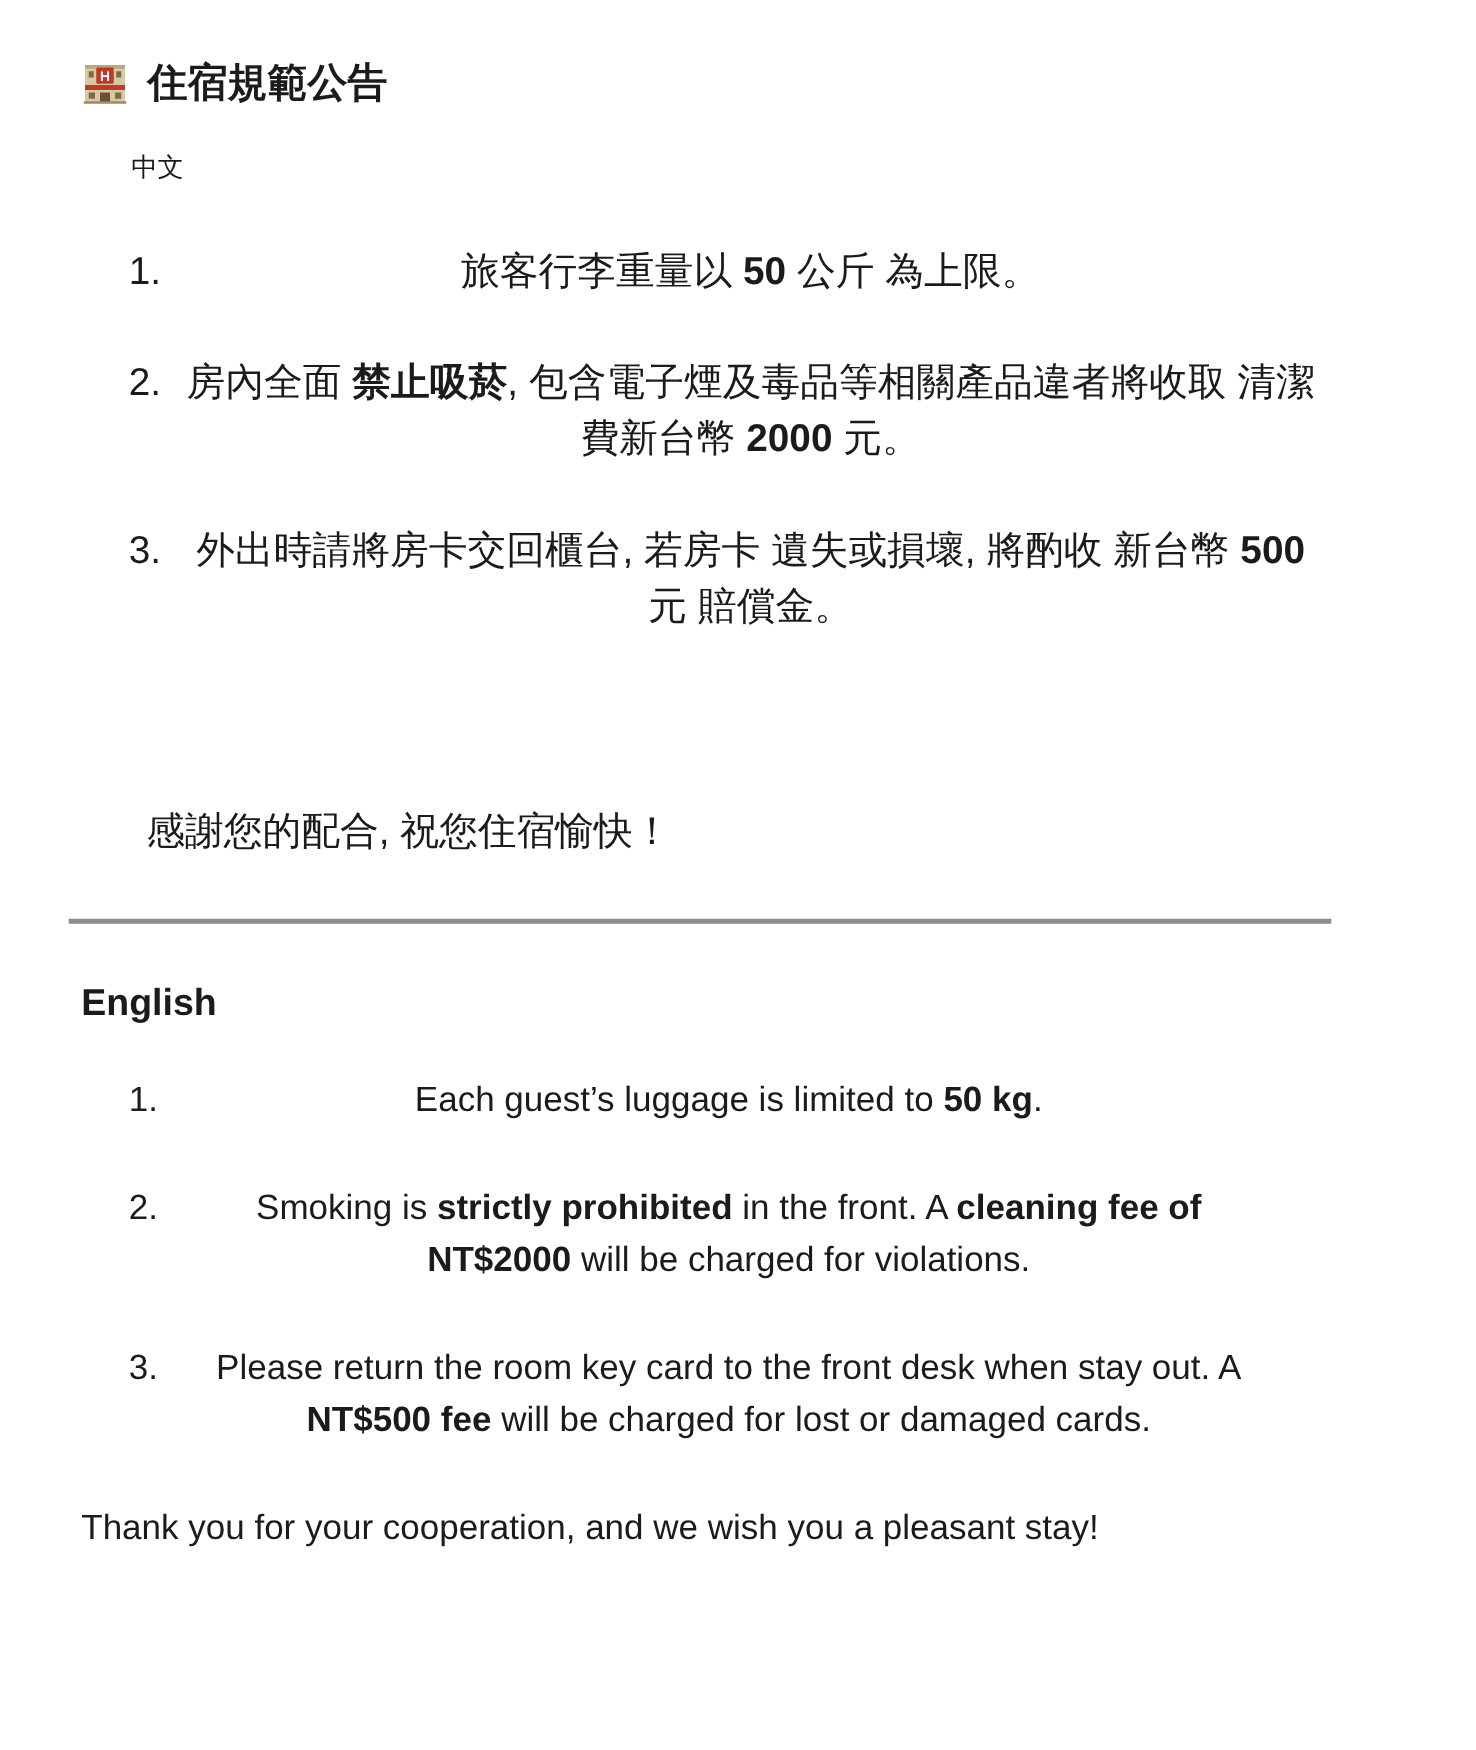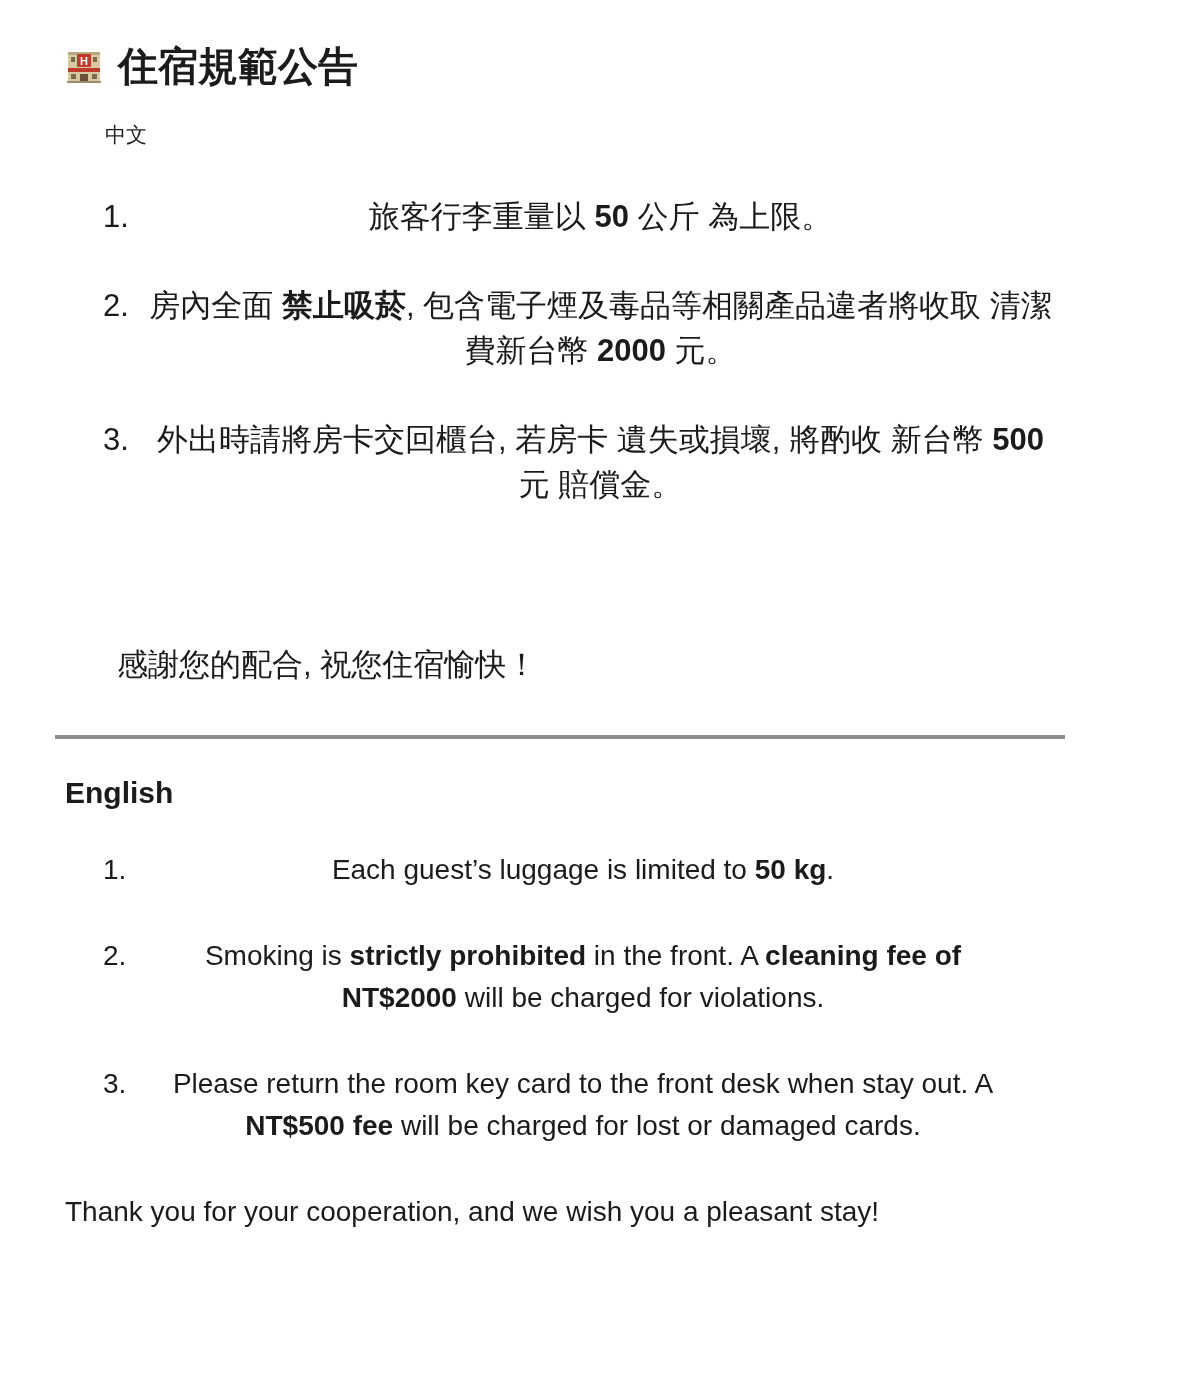--- a/index.html
+++ b/index.html
@@ -7,42 +7,42 @@
   body {
     width: 1181px; height: 1400px;
     font-family: "Liberation Sans", sans-serif;
     color: #1b1b1b;
     overflow: hidden;
   }
   .page { padding: 46px 70px 0 65px; }
 
   .title-row { display: flex; align-items: center; gap: 15px; margin-bottom: 30px; }
   .hotel-icon svg { width: 38px; height: 38px; display: block; }
-  .doc-title { font-size: 40px; font-weight: bold; line-height: 40px; }
+  .doc-title { font-size: 32px; font-weight: bold; line-height: 40px; }
 
   .zh-heading { font-size: 21px; font-weight: normal; line-height: 38px; margin-bottom: 40px; margin-left: 40px; }
 
   ol.rules { list-style: none; counter-reset: item; text-align: center; }
   ol.rules > li { counter-increment: item; position: relative; padding-left: 83px; }
   ol.rules > li::before {
     content: counter(item) ".";
     position: absolute; left: 38px; top: 0;
   }
 
   .rules-zh { font-size: 31px; line-height: 45px; }
   .rules-zh > li { margin-bottom: 44px; max-width: 988px; }
 
   .zh-closing { font-size: 31px; line-height: 45px; padding-left: 52px; margin-top: 135px; }
 
   hr.divider {
     border: none; border-top: 4px solid #8c8c8c;
     width: 1010px; margin: 48px 0 0 -10px; height: 0;
   }
 
-  .en-heading { font-size: 30px; font-weight: bold; line-height: 36px; margin: 36px 0 38px 0; }
+  .en-heading { font-size: 30px; font-weight: bold; line-height: 36px; margin: 46px 0 38px 0; }
 
   .rules-en { font-size: 28px; line-height: 42px; }
   .rules-en > li { margin-bottom: 44px; max-width: 953px; }
 
   .en-closing { font-size: 28px; line-height: 42px; }
 
   b { font-weight: bold; }
 </style>
 </head>
 <body>

